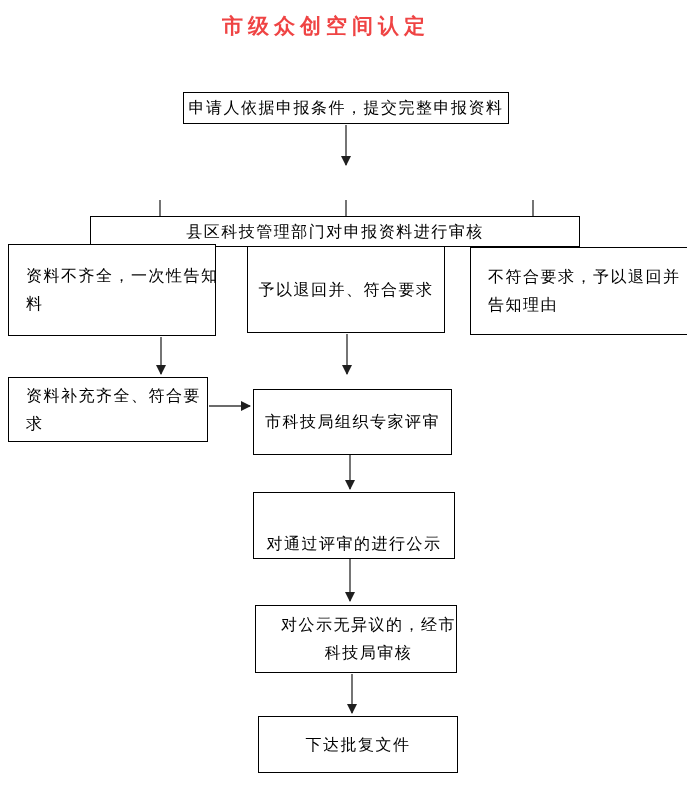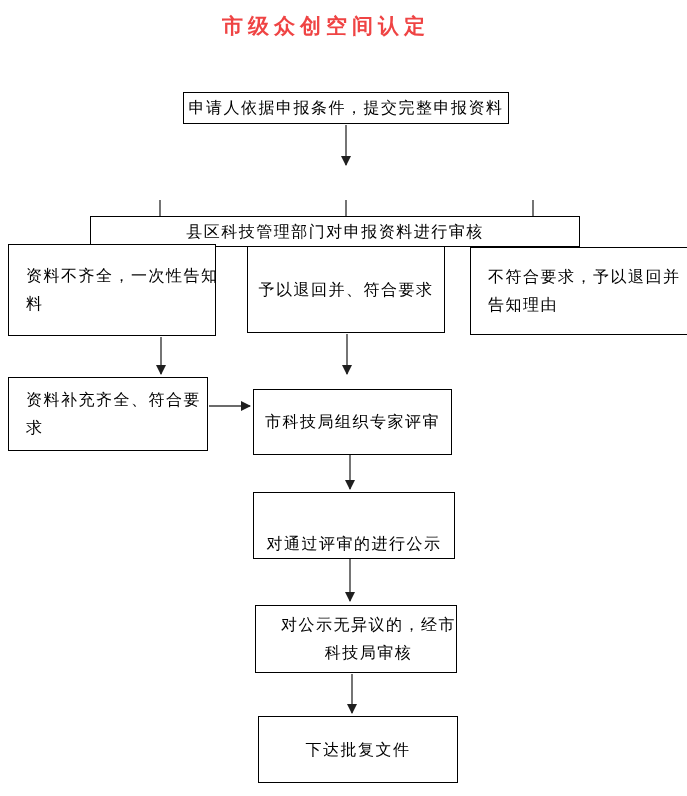--- a/index.html
+++ b/index.html
@@ -109,21 +109,21 @@
     <span>予以退回并、符合要求</span>
   </div>
 
   <div class="node left" style="left:470px; top:247px; width:234px; height:88px;">
     <div class="lines">
       <div>不符合要求，予以退回并</div>
       <div>告知理由</div>
     </div>
   </div>
 
-  <div class="node left" style="left:8px; top:377px; width:200px; height:74px;">
+  <div class="node left" style="left:8px; top:377px; width:200px; height:65px;">
     <div class="lines">
       <div>资料补充齐全、符合要</div>
       <div>求</div>
     </div>
   </div>
 
   <div class="node center" style="left:253px; top:389px; width:199px; height:66px;">
     <span>市科技局组织专家评审</span>
   </div>
 
@@ -131,17 +131,17 @@
     <span>对通过评审的进行公示</span>
   </div>
 
   <div class="node center" style="left:255px; top:605px; width:202px; height:68px;justify-content:flex-end;">
     <div class="lines">
       <div>对公示无异议的，经市</div>
       <div>科技局审核</div>
     </div>
   </div>
 
-  <div class="node center" style="left:258px; top:716px; width:200px; height:67px;">
+  <div class="node center" style="left:258px; top:716px; width:200px; height:57px;">
     <span>下达批复文件</span>
   </div>
 
 </div>
 
 </body></html>

